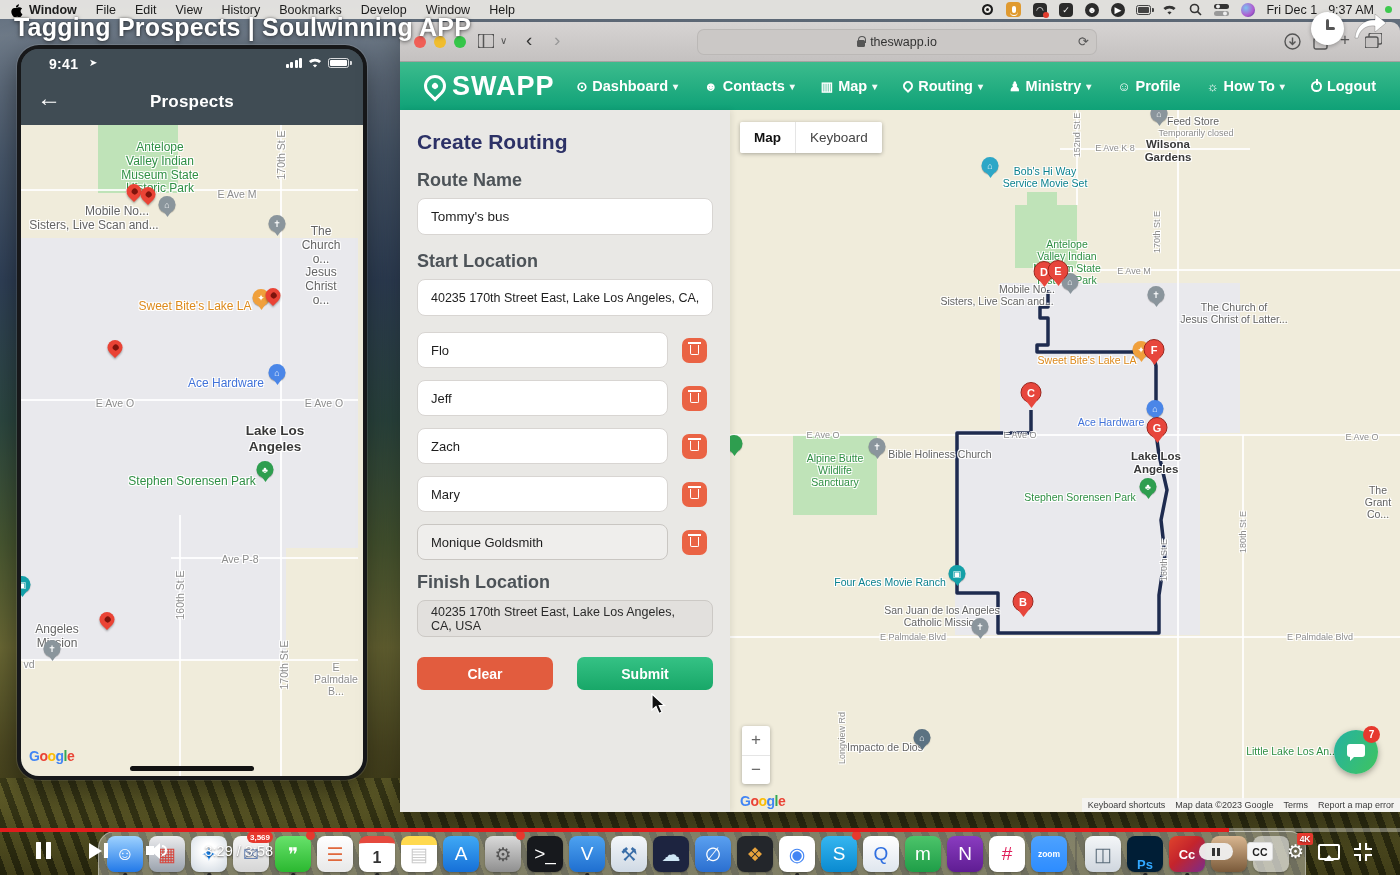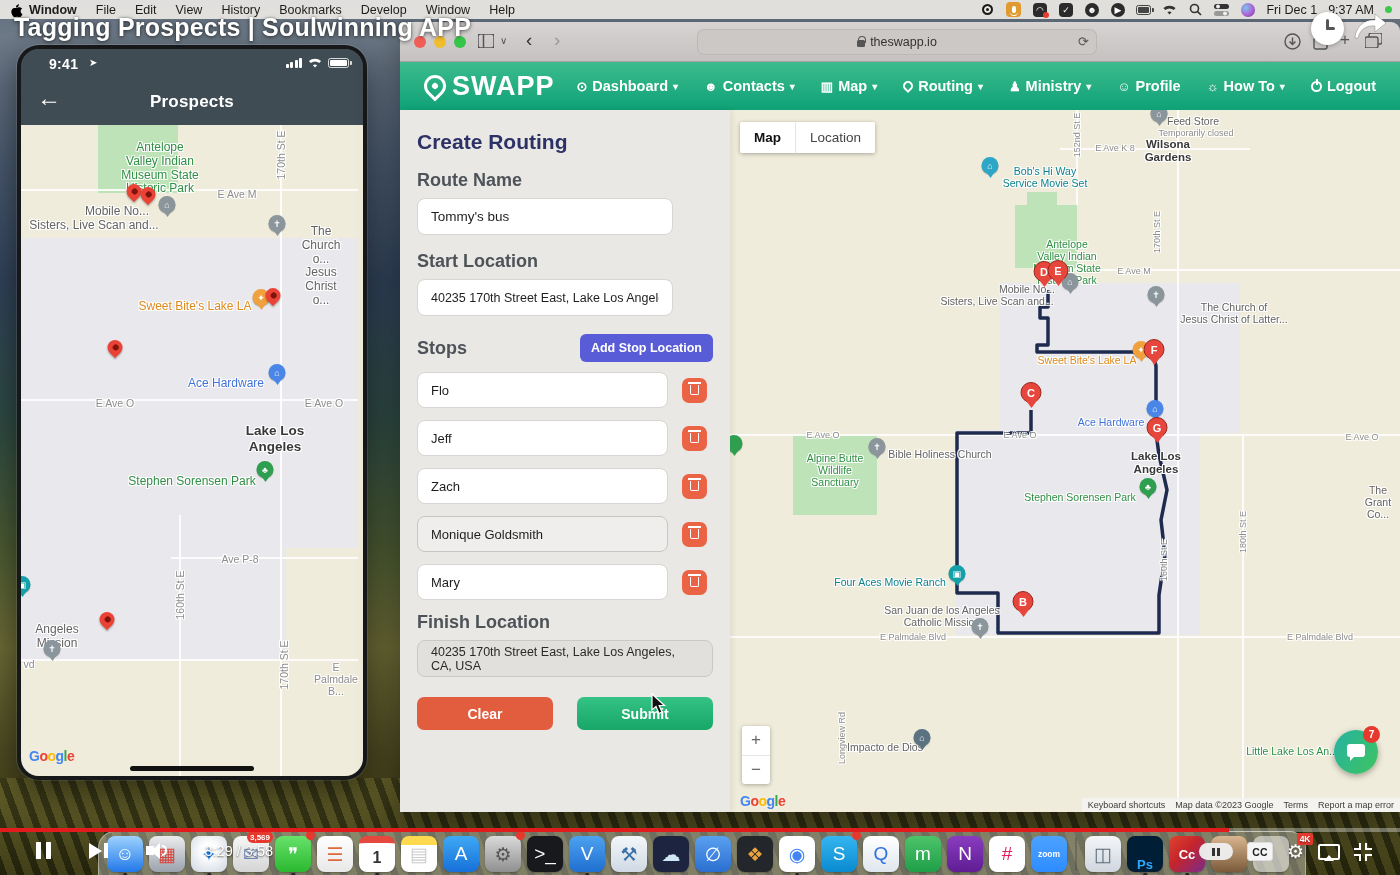--- a/index.html
+++ b/index.html
@@ -108,21 +108,21 @@
   .caret { font-size:10px; opacity:.95; }
   .pwr { width:11px; height:11px; border:2px solid #fff; border-radius:50%; position:relative; }
   .pwr::before { content:""; position:absolute; left:3.5px; top:-4px; width:2px; height:6px; background:#fff; }
   .npin { width:10px; height:10px; border:2px solid #fff; border-radius:50% 50% 50% 0; transform:rotate(-45deg); }
 
   
   .appbody { display:flex; height:702px; }
   .formpanel { width:330px; background:#e9e8e5; padding:20px 17px 0 17px; flex:none; position:relative; z-index:2; box-shadow:2px 0 6px rgba(0,0,0,.08); }
   .h1 { color:#2c3166; font-size:21px; font-weight:bold; margin-bottom:16px; }
   .flabel { color:#4d5358; font-size:18px; font-weight:bold; margin-bottom:7px; }
-  .finput { width:256px; height:37px; background:#fff; border:1px solid #d8d5d2; border-radius:8px; padding:0 13px; font-size:13.5px; color:#1e1e1e;
+  .finput { width:296px; height:37px; background:#fff; border:1px solid #d8d5d2; border-radius:8px; padding:0 13px; font-size:13.5px; color:#1e1e1e;
     font-family:"Liberation Sans",sans-serif; margin-bottom:16px; }
   .stops-head { display:flex; align-items:center; justify-content:space-between; margin:2px 0 10px 0; }
   .addstop { background:#585cd6; color:#fff; font-size:12.5px; font-weight:bold; border:none; border-radius:6px; padding:7px 11px; }
   .stoprow { display:flex; align-items:center; gap:14px; margin-bottom:12px; }
   .stoprow input { flex:none; width:251px; height:36px; background:#fff; border:1px solid #d8d5d2; border-radius:8px; padding:0 13px; font-size:13px; color:#1e1e1e; font-family:"Liberation Sans",sans-serif; }
   .stoprow input.muted { background:#efeeec; border-color:#c9c6c2; }
   .delbtn { width:25px; height:25px; background:#ea6344; border:none; border-radius:7px; display:flex; align-items:center; justify-content:center; }
   .trash-ic { width:9px; height:10px; border:1.5px solid #fff; border-top:none; border-radius:0 0 2px 2px; position:relative; }
   .trash-ic::before { content:""; position:absolute; left:-3px; top:-3px; width:13px; height:1.5px; background:#fff; }
   .finish-input { width:296px; height:37px; background:#e2e0dd; border:1px solid #ccc9c5; border-radius:8px; padding:0 13px; font-size:12.5px; color:#2a2a2a; display:flex; align-items:center; }
@@ -436,68 +436,64 @@
     </div>
 
     <div class="appbody">
 
       <div class="formpanel">
         <div class="h1">Create Routing</div>
         <div class="flabel">Route Name</div>
         <input class="finput" value="Tommy's bus" style="">
         <div class="flabel">Start Location</div>
         <input class="finput" style="font-size: 12.5px;" value="40235 170th Street East, Lake Los Angeles, CA, USA">
-        <div class="stops-head">
-          <div class="flabel" style="margin:0">Stops</div>
-          <button class="addstop">Add Stop Location</button>
-        </div>
         <div id="stops-list">
             <div class="stoprow">
               <input value="Flo" style="">
               <button class="delbtn">
                 <span class="trash-ic"></span>
               </button>
             </div>
             <div class="stoprow">
               <input value="Jeff" style="">
               <button class="delbtn">
                 <span class="trash-ic"></span>
               </button>
             </div>
             <div class="stoprow">
               <input value="Zach" style="">
               <button class="delbtn">
                 <span class="trash-ic"></span>
               </button>
             </div>
             <div class="stoprow">
-              <input class="muted" value="Monique Goldsmith" style="">
+              <input value="Mary" style="">
               <button class="delbtn">
                 <span class="trash-ic"></span>
               </button>
             </div>
             <div class="stoprow">
-              <input value="Mary" style="">
+              <input class="muted" value="Monique Goldsmith" style="">
               <button class="delbtn">
                 <span class="trash-ic"></span>
               </button>
             </div>
           </div>
         <div class="flabel" style="margin-top:10px">Finish Location</div>
         <div class="finish-input">40235 170th Street East, Lake Los Angeles, CA, USA</div>
         <div class="btnrow">
           <button class="bigbtn clear">Clear</button>
           <button class="bigbtn submit">Submit</button>
         </div>
       </div>
 
       <div class="mappanel" id="desktop-map">
         <div class="mapsat">
           <div class="sel">Map</div>
-          <div class="uns">Location</div>
+          <div class="uns">Keyboard</div>
         </div>
         <div class="zoomctl">
           <div>+</div>
           <div>−</div>
         </div>
         <div class="glogo" style="left:10px; bottom:3px;"><span>G</span><span>o</span><span>o</span><span>g</span><span>l</span><span>e</span></div>
         <div class="attrib" id="map-attrib">
             <span>Keyboard shortcuts</span>
             <span>Map data ©2023 Google</span>
             <span>Terms</span>

